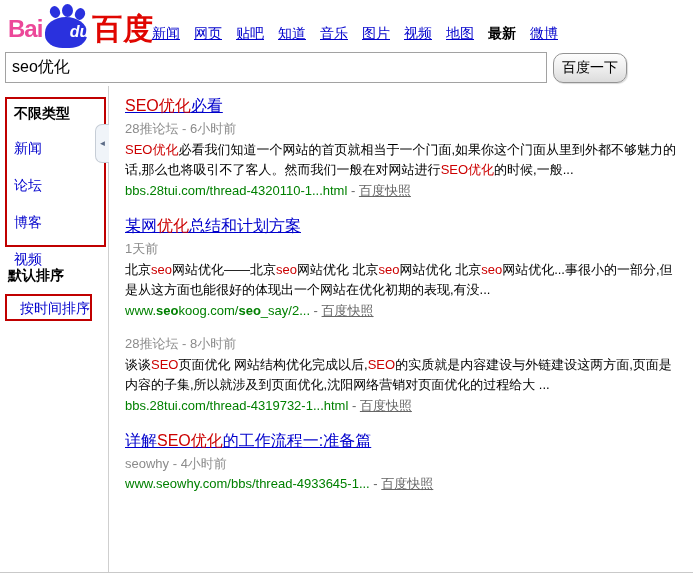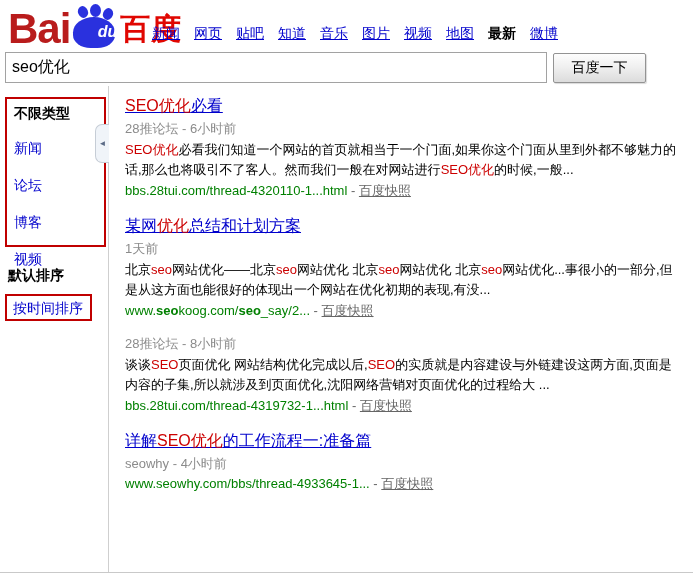--- a/index.html
+++ b/index.html
@@ -2,45 +2,45 @@
 <html><head>
 <meta charset="utf-8">
 <style>
   * { margin:0; padding:0; box-sizing:border-box; }
   html,body { background:#fff; }
   body { font-family:"Liberation Sans", sans-serif; }
   .page { position:relative; width:693px; height:573px; background:#fff; overflow:hidden; border-bottom:1px solid #c9c9c9; }
 
   
   .logo { position:absolute; left:8px; top:4px; height:46px; display:flex; align-items:flex-end; }
-  .logo-bai { font-size:42px; font-weight:bold; color:#b91c1c; letter-spacing:-1px; line-height:42px; }
+  .logo-bai { font-size:24px; font-weight:bold; color:#ec4899; letter-spacing:-1px; line-height:42px; }
   .paw { position:relative; width:46px; height:46px; margin:0 1px; }
   .toe { position:absolute; background:#2a31de; border-radius:50%; }
   .toe1 { left:7px; top:2px; width:10px; height:12px; transform:rotate(-22deg); }
   .toe2 { left:19px; top:0px; width:11px; height:13px; }
   .toe3 { left:32px; top:4px; width:10px; height:12px; transform:rotate(22deg); }
   .palm { position:absolute; left:2px; top:13px; width:42px; height:31px; background:#2a31de; border-radius:55% 55% 46% 46%; }
   .du { position:absolute; left:0; top:19px; width:46px; text-align:right; color:#fff; font-style:italic; font-weight:bold; font-size:16px; }
   .logo-cn { font-size:30px; font-weight:bold; color:#e00601; line-height:42px; margin-left:2px; letter-spacing:1px; }
 
   
   .nav { position:absolute; left:152px; top:25px; display:flex; gap:14px; font-size:14px; white-space:nowrap; }
   .nav a { color:#0000cc; text-decoration:underline; }
   .nav a.current { color:#000; font-weight:bold; text-decoration:none; }
 
   
   .search-input { position:absolute; left:5px; top:52px; width:542px; height:31px; border:1px solid #a2a2a2; font-size:16px; padding:0 6px; color:#000; font-family:"Liberation Sans", sans-serif; }
-  .search-btn { position:absolute; left:553px; top:53px; width:93px; height:30px; font-size:14px; color:#000; background:linear-gradient(#fdfdfd,#f0f0f0 45%,#dcdcdc); border:1px solid #939393; border-radius:2px; cursor:pointer; font-family:"Liberation Sans", sans-serif; box-shadow:1px 1px 1px rgba(0,0,0,.15); }
+  .search-btn { position:absolute; left:553px; top:53px; width:74px; height:30px; font-size:14px; color:#000; background:linear-gradient(#fdfdfd,#f0f0f0 45%,#dcdcdc); border:1px solid #939393; border-radius:10px; cursor:pointer; font-family:"Liberation Sans", sans-serif; box-shadow:1px 1px 1px rgba(0,0,0,.15); }
 
   
   .filter-box { position:absolute; left:5px; top:97px; width:101px; height:150px; border:2px solid #c00000; padding:6px 0 0 7px; }
   .filter-header { font-size:14px; font-weight:bold; color:#000; margin-bottom:17px; }
   .filter-link { display:block; font-size:14px; color:#0000cc; text-decoration:none; margin-bottom:19px; }
   .sort-header { position:absolute; left:8px; top:267px; font-size:14px; font-weight:bold; color:#000; }
-  .sort-box { position:absolute; left:5px; top:294px; width:87px; height:27px; border:2px solid #c00000; padding:3px 0 0 6px; }
+  .sort-box { position:absolute; left:5px; top:294px; width:87px; height:27px; border:2px solid #c00000; padding:3px 0 0 6px;text-align:right; }
   .sort-box a { font-size:14px; color:#0000cc; text-decoration:none; }
 
   
   .v-divider { position:absolute; left:108px; top:86px; width:1px; height:487px; background:#cfcfcf; }
   .collapse-tab { position:absolute; left:95px; top:124px; width:14px; height:39px; background:#f0f4f9; border:1px solid #c6cdd6; border-right:none; border-radius:7px 0 0 7px; display:flex; align-items:center; justify-content:center; cursor:pointer; }
   .collapse-tab .glyph { font-size:8px; color:#5b6b86; line-height:1; }
 
   
   .results { position:absolute; left:125px; top:95px; width:557px; }
   .result { margin-bottom:15px; }

